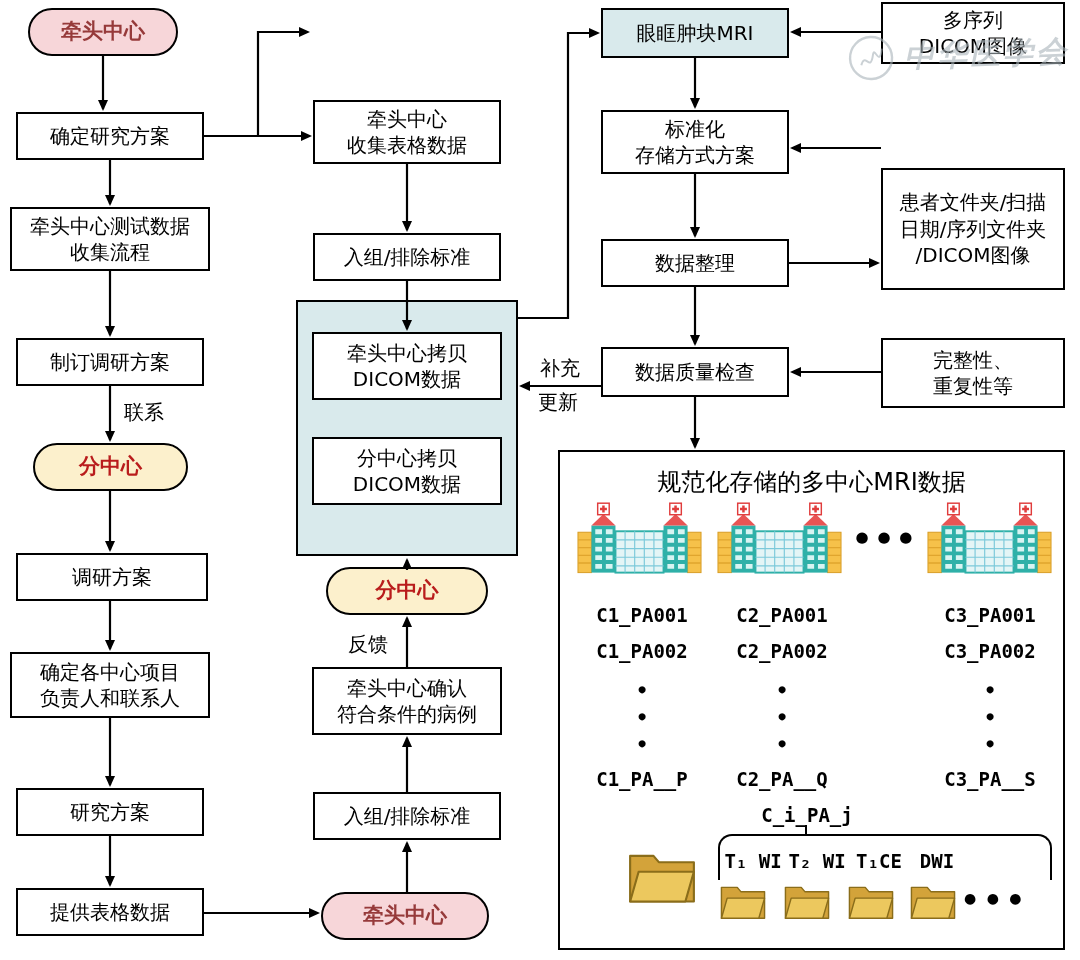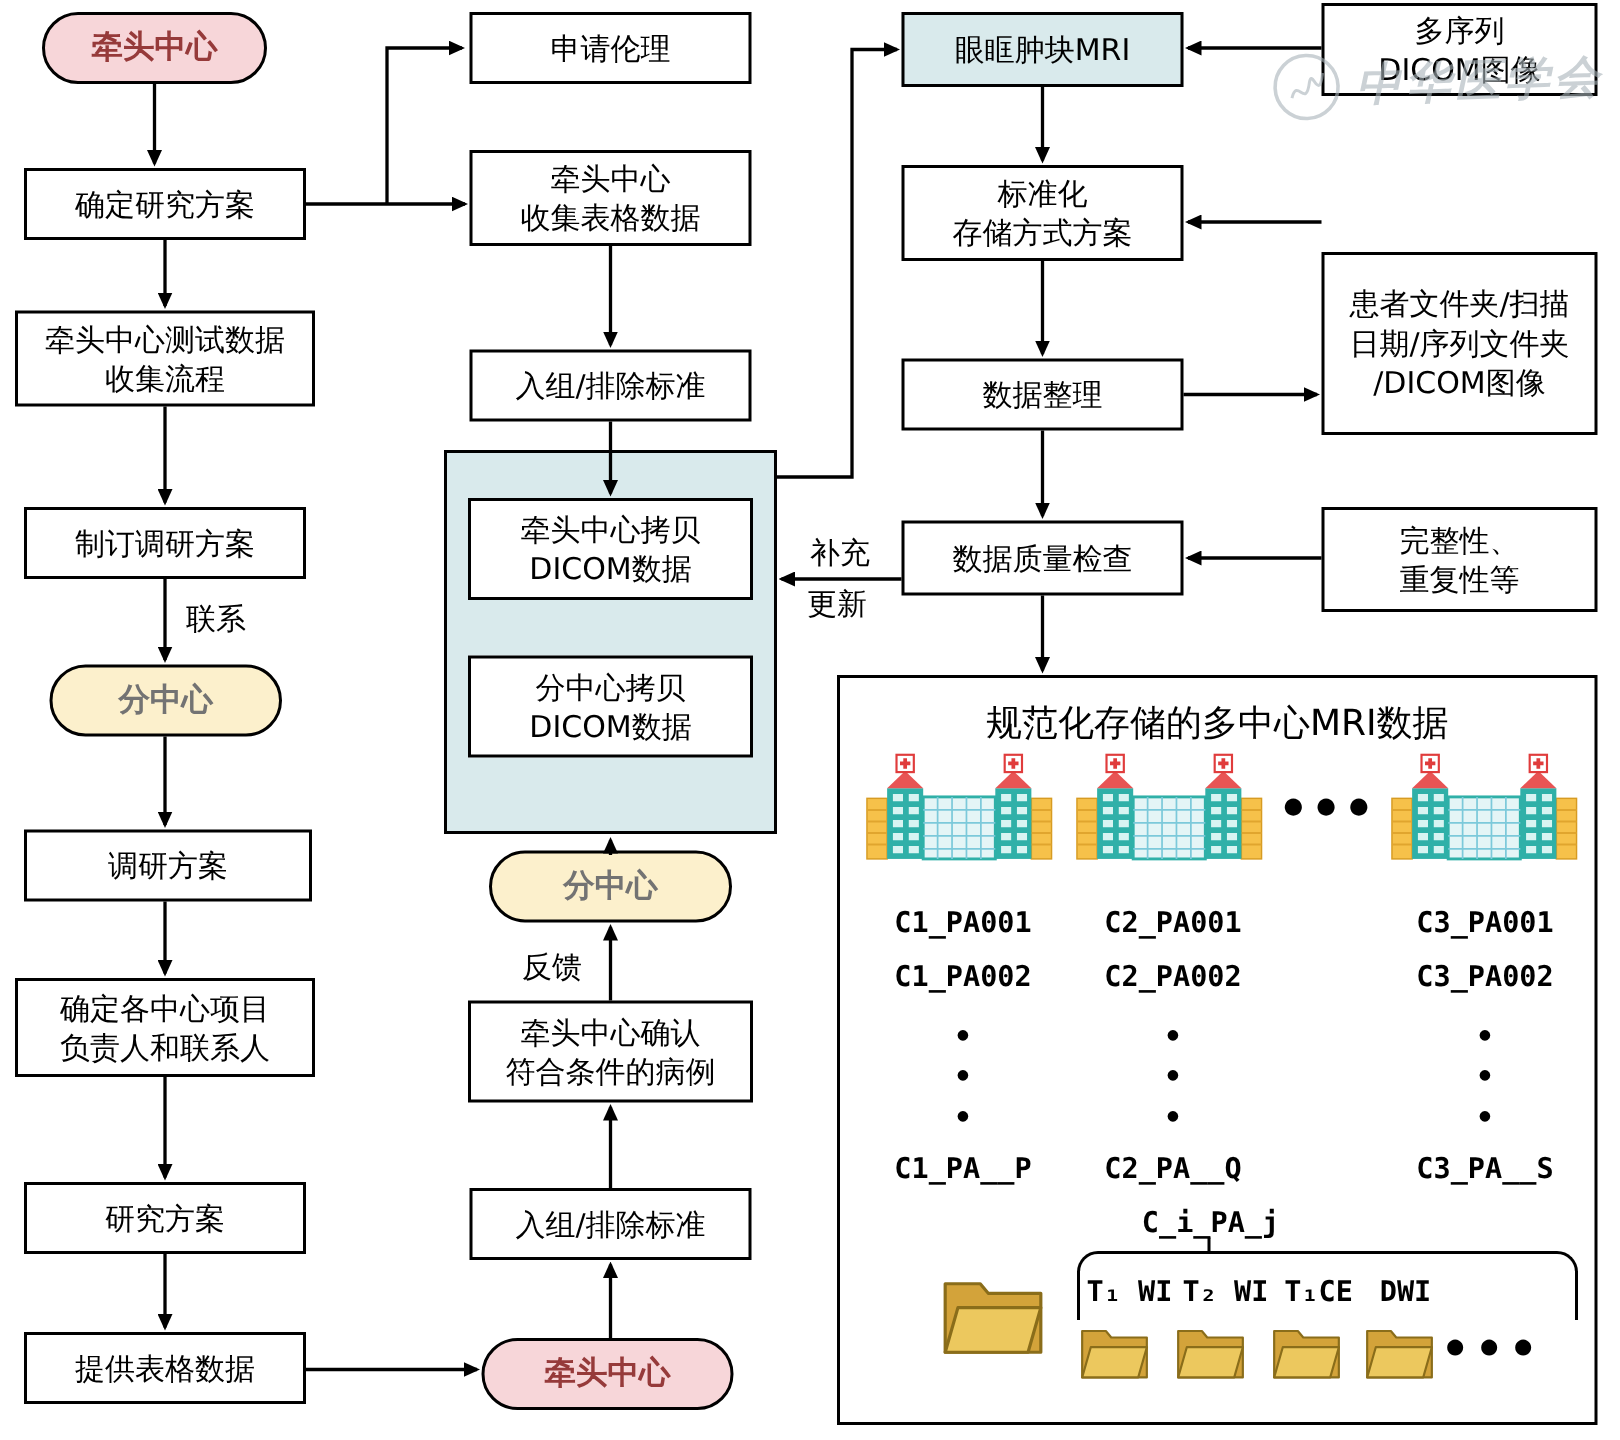--- a/index.html
+++ b/index.html
@@ -7,21 +7,21 @@
   body { background: #fff; font-family: "DejaVu Sans", sans-serif; }
   #canvas { position: relative; width: 1080px; height: 960px; background: #fff; overflow: hidden; }
   #arrows { position: absolute; left: 0; top: 0; z-index: 5; pointer-events: none; }
   .box { position: absolute; border: 2px solid #000; background: #fff; display: flex; align-items: center;
          justify-content: center; text-align: center; white-space: pre-line; font-size: 20px; line-height: 1.32;
          color: #000; z-index: 2; }
   .blue { background: var(--blue, #d9eaec); }
   .container-box { z-index: 1; }
   .pill { border-radius: 26px; font-weight: 700; font-size: 21px; }
   .pill.pink { background: var(--pink, #f7d6d9); color: #963a3a; }
-  .pill.yellow { background: var(--yellow, #fcf0cc); color: #737373; }
+  .pill.yellow { background: var(--yellow, #fcf0cc); color: #b91c1c; }
   .lbl { position: absolute; font-size: 20px; color: #000; z-index: 3; }
   .mono { font-family: "DejaVu Sans Mono", monospace; }
   #repo { position: absolute; left: 558px; top: 450px; width: 507px; height: 500px; border: 2px solid #000;
           background: #fff; z-index: 2; }
   #repo .title { position: absolute; left: 0; top: 14px; width: 100%; text-align: center; font-size: 24px; }
   .hospital { position: absolute; width: 125px; height: 72px; }
   .hdots { position: absolute; left: 288px; top: 76px; width: 74px; text-align: center; font-size: 15px; letter-spacing: 2px; }
   .codecol { position: absolute; top: 152px; width: 140px; text-align: center;
              font-family: "DejaVu Sans Mono", monospace; font-size: 19px; font-weight: 600; }
   .codecol > div { height: 26px; margin-bottom: 10px; }
@@ -77,21 +77,20 @@
 收集流程</div>
   <div class="box" style="left:16px;top:338px;width:188px;height:48px">制订调研方案</div>
   <div class="lbl" style="left:124px;top:399px">联系</div>
   <div class="box pill yellow" style="left:33px;top:443px;width:155px;height:48px">分中心</div>
   <div class="box" style="left:16px;top:553px;width:192px;height:48px">调研方案</div>
   <div class="box" style="left:10px;top:652px;width:200px;height:66px">确定各中心项目
 负责人和联系人</div>
   <div class="box" style="left:16px;top:788px;width:188px;height:48px">研究方案</div>
   <div class="box" style="left:16px;top:888px;width:188px;height:48px">提供表格数据</div>
 
-  <div class="box" style="left:313px;top:8px;width:188px;height:48px">申请伦理</div>
   <div class="box" style="left:313px;top:100px;width:188px;height:64px">牵头中心
 收集表格数据</div>
   <div class="box" style="left:313px;top:233px;width:188px;height:48px">入组/排除标准</div>
   <div class="box blue container-box" style="left:296px;top:300px;width:222px;height:256px"></div>
   <div class="box" style="left:312px;top:332px;width:190px;height:68px">牵头中心拷贝
 DICOM数据</div>
   <div class="box" style="left:312px;top:437px;width:190px;height:68px">分中心拷贝
 DICOM数据</div>
   <div class="box pill yellow" style="left:326px;top:567px;width:162px;height:48px">分中心</div>
   <div class="lbl" style="left:348px;top:631px">反馈</div>

